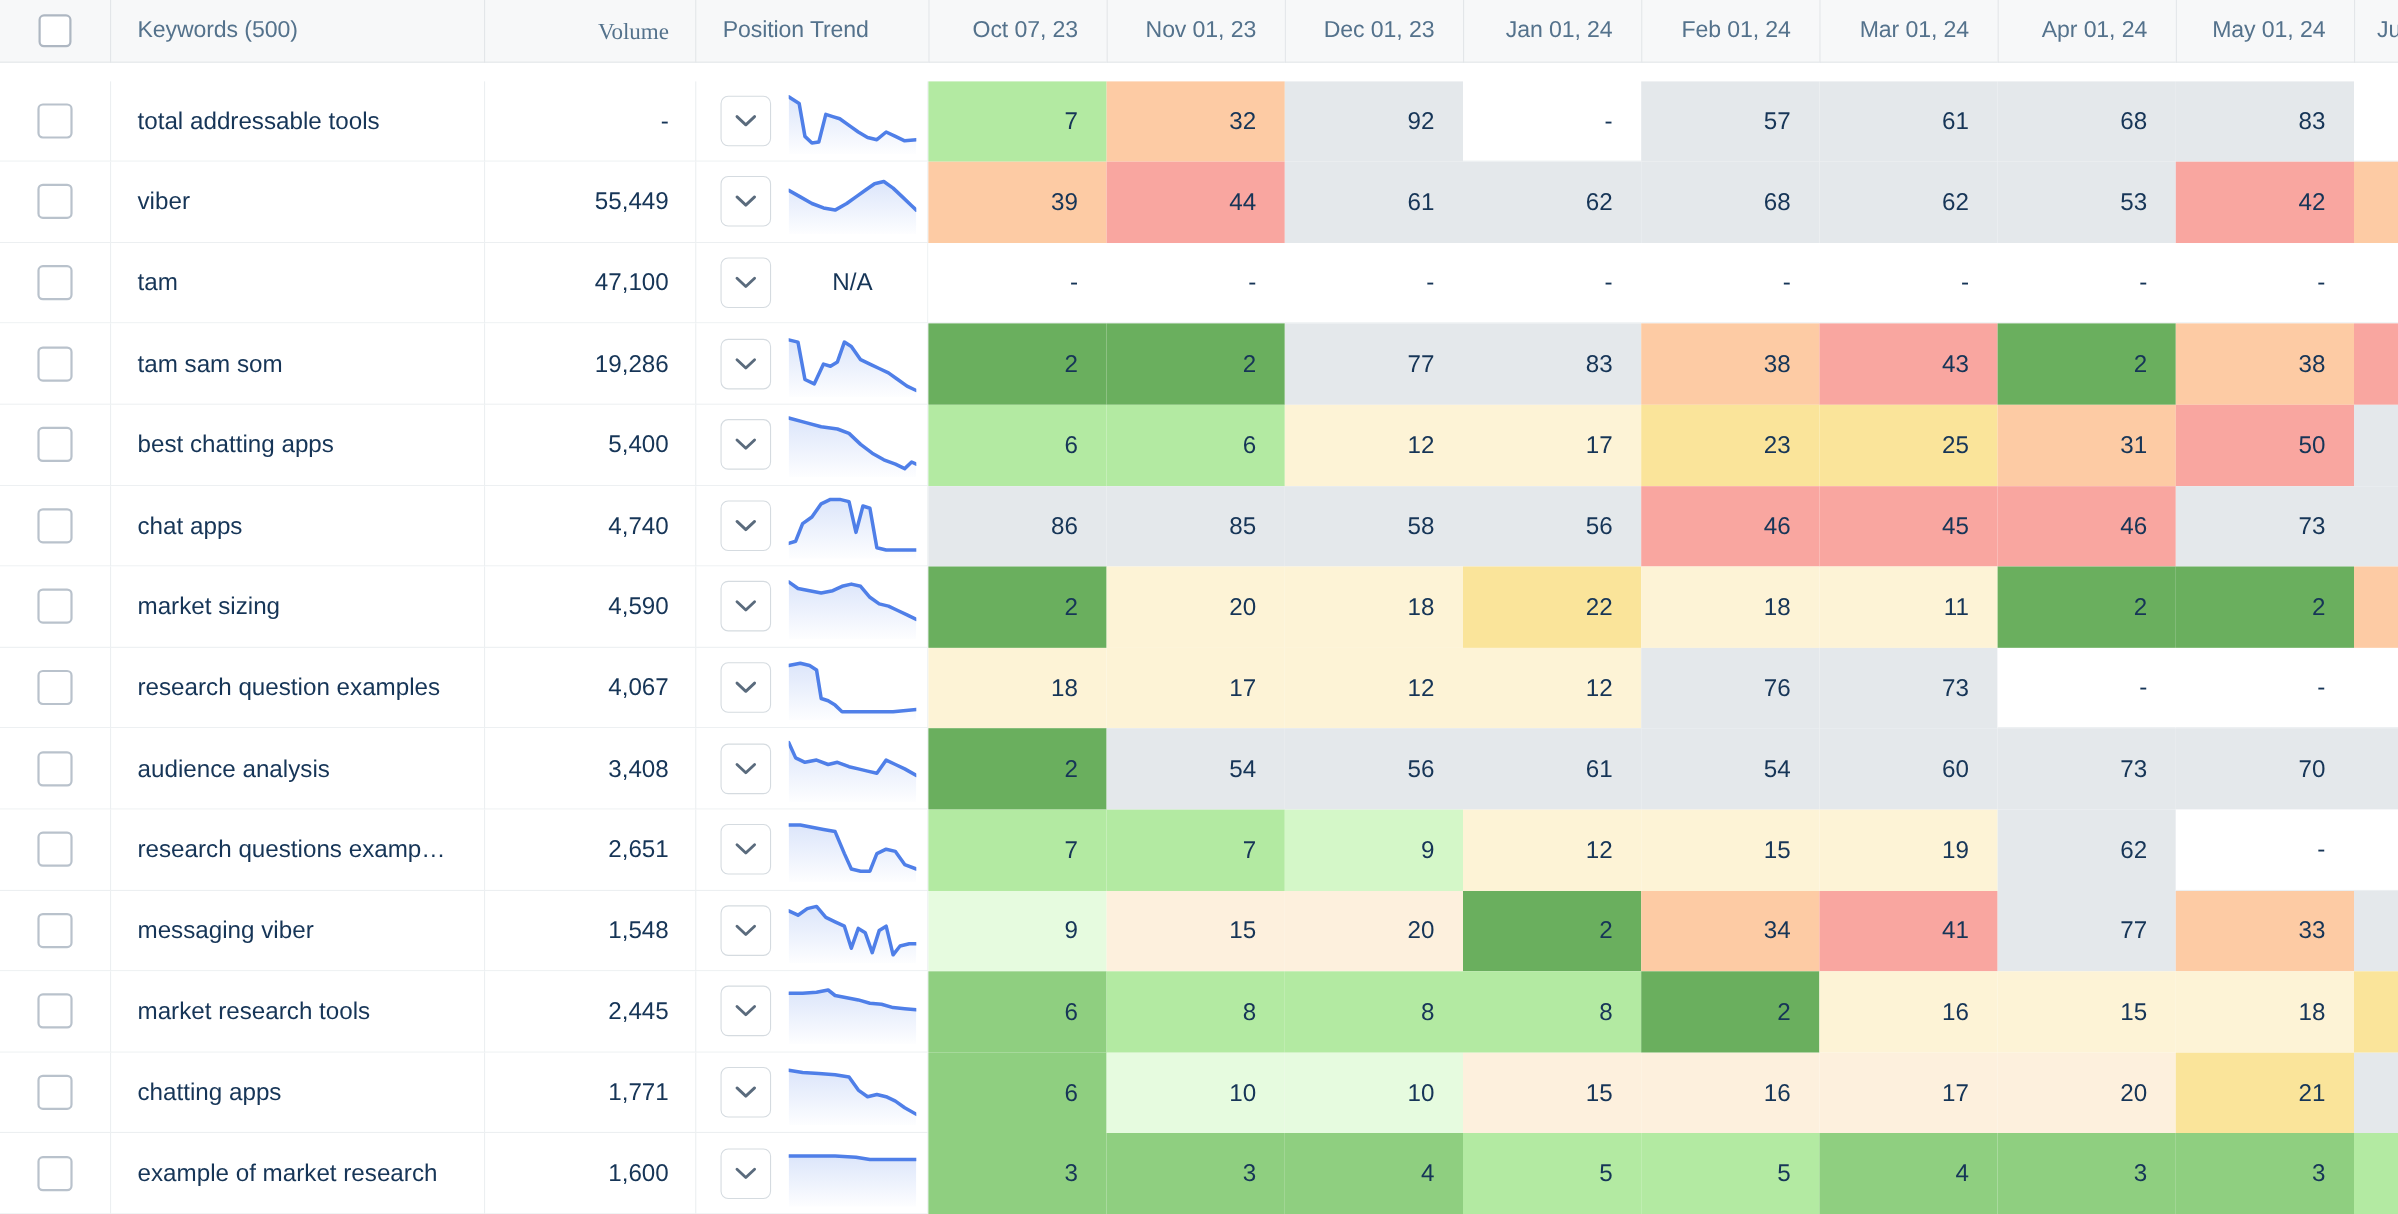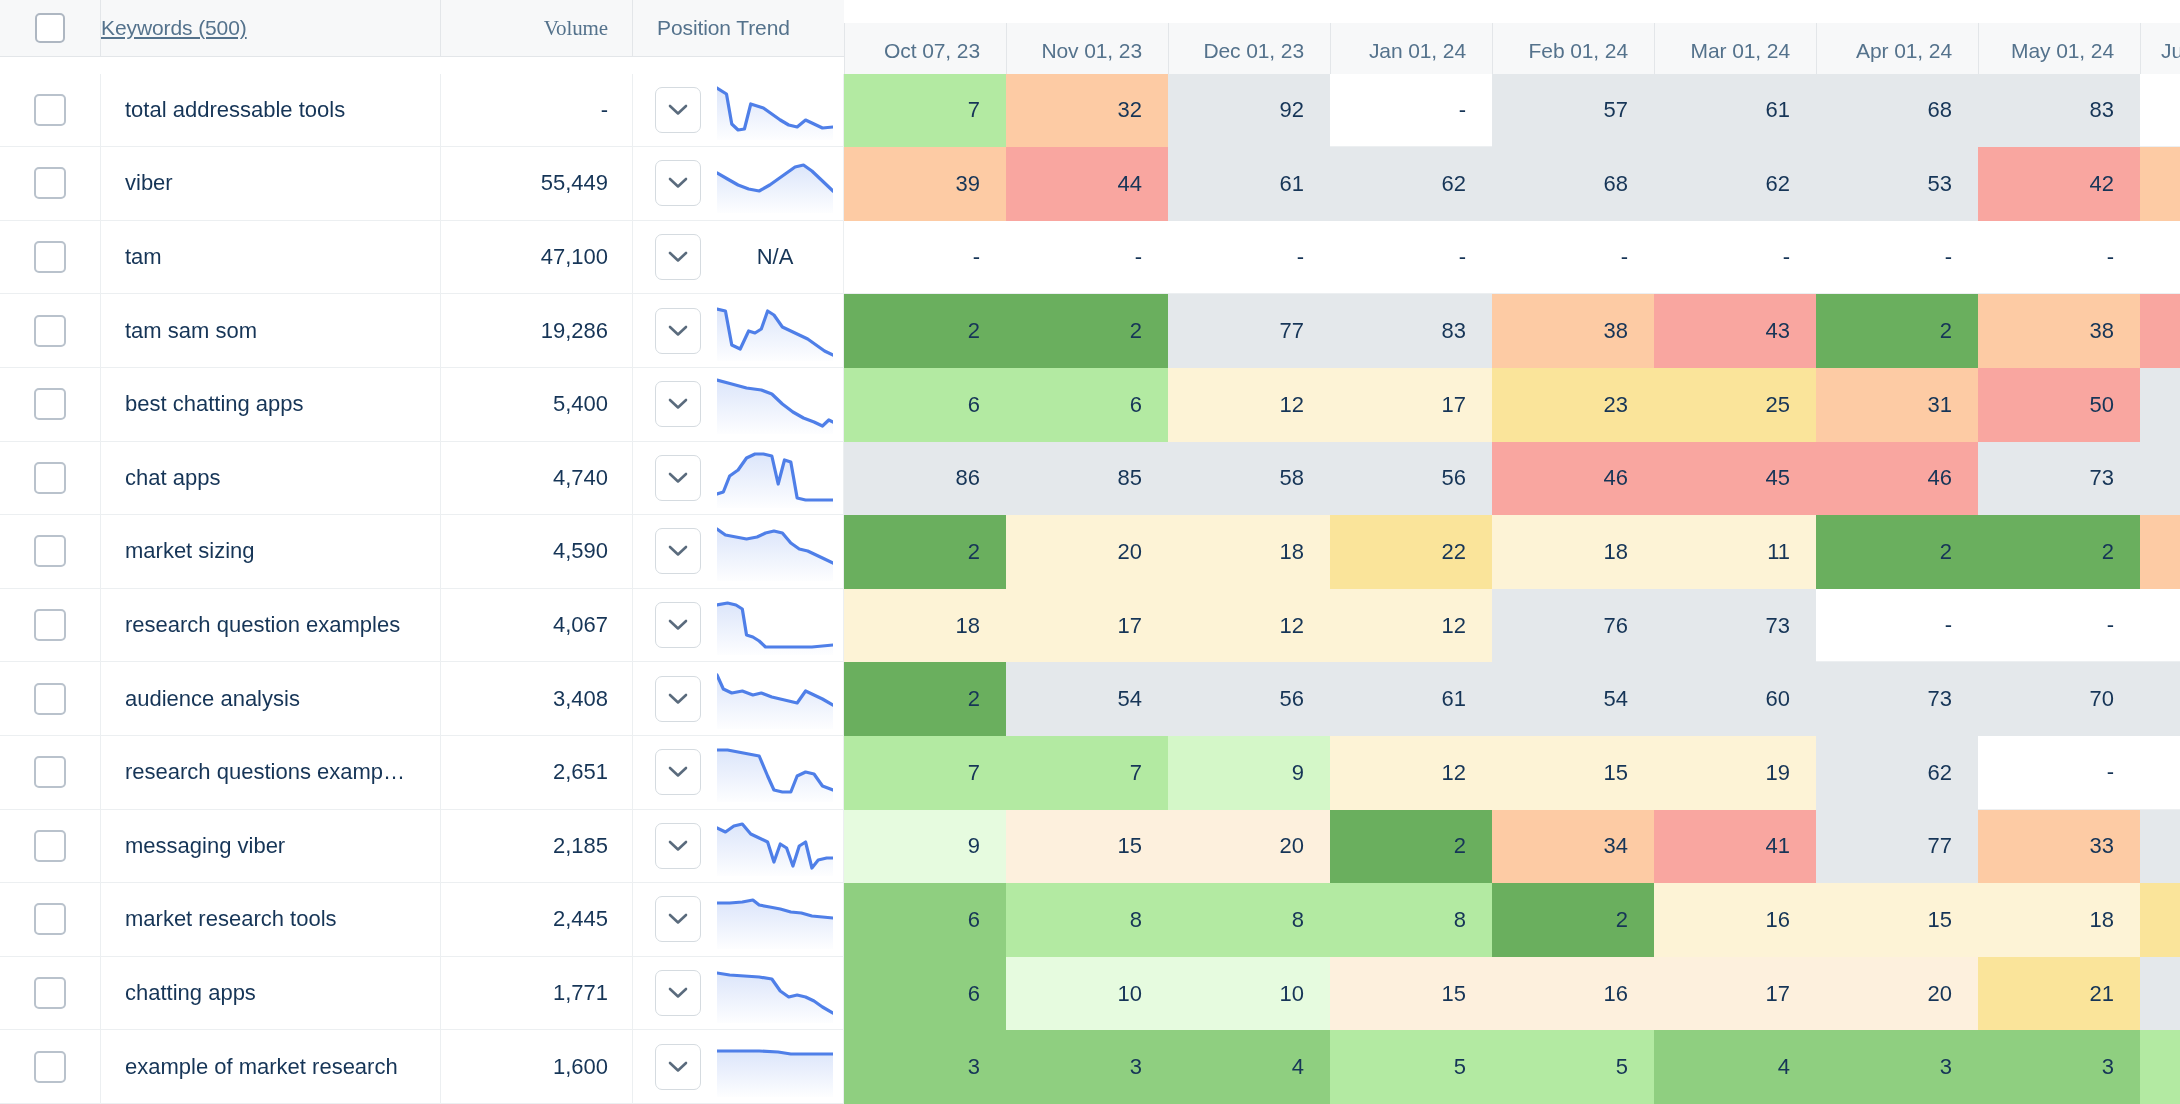--- a/index.html
+++ b/index.html
@@ -39,38 +39,37 @@
     box-sizing: border-box;
     height: 57px;
   }
   .hrow {
     display: contents;
   }
   .h-check {
     justify-content: center;
   }
   .h-kw {
+    padding-left: 24px;
     border-left: 1px solid #e3e6e9;
-    text-decoration: underline;
   }
   .h-vol {
     justify-content: flex-end;
     padding-right: 24px;
     border-left: 1px solid #e3e6e9;
     font-family: Liberation Serif, serif;
   }
   .h-trend {
     padding-left: 24px;
     border-left: 1px solid #e3e6e9;
   }
   .h-date {
     justify-content: flex-end;
     padding-right: 26px;
     border-left: 1px solid #e3e6e9;
-    margin-top: 23px;
   }
   .h-date.last {
     justify-content: flex-start;
     padding-left: 20px;
     padding-right: 0;
   }
 
   .hdr-checkbox {
     width: 30px;
     height: 30px;
@@ -356,21 +355,21 @@
                 <stop offset="0%" stop-color="#4f7fe8" stop-opacity="0.20"></stop>
                 <stop offset="100%" stop-color="#4f7fe8" stop-opacity="0.01"></stop>
               </linearGradient>
             </defs>
             <polygon points="0,60 0,8 10,8 20,10 30,12 40,14 48,34 54,48 62,50 70,50 76,34 84,30 92,32 100,44 110,48 110,60" fill="url(#g9)"></polygon>
             <polyline points="0,8 10,8 20,10 30,12 40,14 48,34 54,48 62,50 70,50 76,34 84,30 92,32 100,44 110,48" fill="none" stroke="#4f7fe8" stroke-width="3.2" stroke-linejoin="round" stroke-linecap="round" vector-effect="non-scaling-stroke"></polyline>
           </svg>
         </div><div class="cell c-data" style="background: rgb(179, 234, 162);">7</div><div class="cell c-data" style="background: rgb(179, 234, 162);">7</div><div class="cell c-data" style="background: rgb(212, 247, 200);">9</div><div class="cell c-data" style="background: rgb(253, 243, 214);">12</div><div class="cell c-data" style="background: rgb(253, 243, 214);">15</div><div class="cell c-data" style="background: rgb(253, 243, 214);">19</div><div class="cell c-data" style="background: rgb(228, 232, 235);">62</div><div class="cell c-data rowsep" style="background: rgb(255, 255, 255);">-</div><div class="cell c-data last rowsep" style="background: rgb(255, 255, 255);"></div></div>
       <div class="row"><div class="cell c-check">
           <div class="row-checkbox"></div>
-        </div><div class="cell c-kw">messaging viber</div><div class="cell c-vol">2,185</div><div class="cell c-trend">
+        </div><div class="cell c-kw">messaging viber</div><div class="cell c-vol">1,548</div><div class="cell c-trend">
           <div class="expand-btn">
             <svg width="20" height="12" viewBox="0 0 20 12">
               <path d="M2 2 L10 9.5 L18 2" fill="none" stroke="#5a6b7d" stroke-width="2.6" stroke-linecap="round" stroke-linejoin="round"></path>
             </svg>
           </div>
           <svg class="spark" viewBox="0 0 110 60" preserveAspectRatio="none">
             <defs>
               <linearGradient id="g10" x1="0" y1="0" x2="0" y2="1">
                 <stop offset="0%" stop-color="#4f7fe8" stop-opacity="0.20"></stop>
                 <stop offset="100%" stop-color="#4f7fe8" stop-opacity="0.01"></stop>

